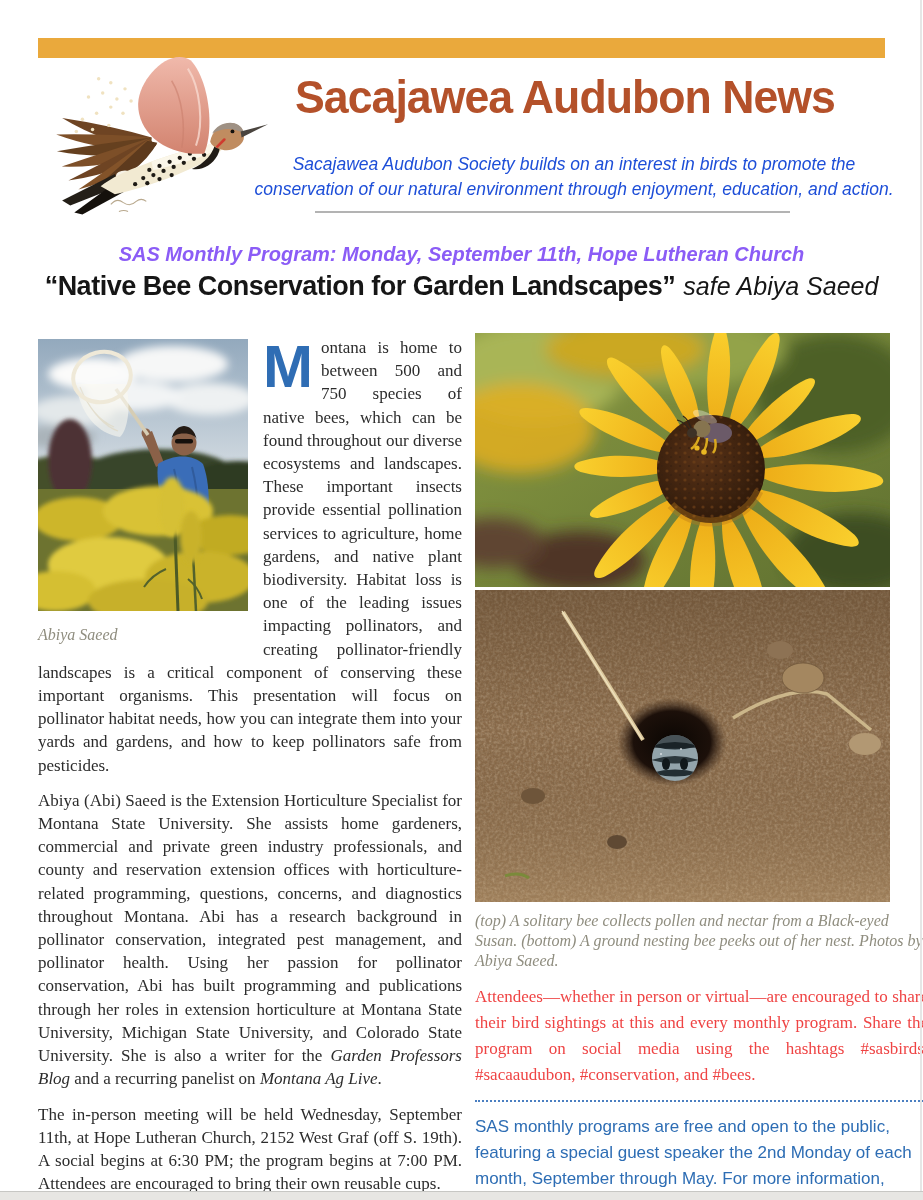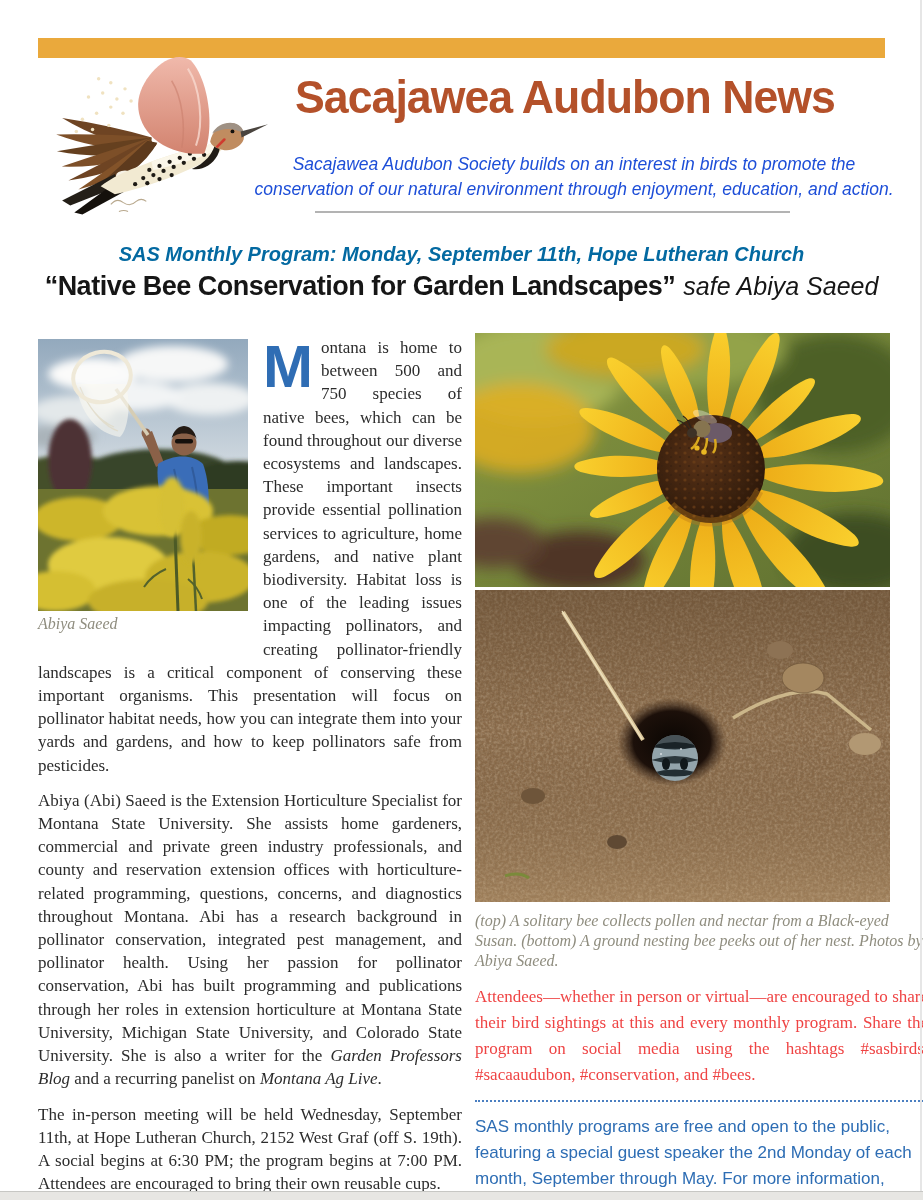--- a/index.html
+++ b/index.html
@@ -25,40 +25,40 @@
   .tagline {
     position:absolute; left:250px; top:152px; width:648px; text-align:center;
     font-family:"Liberation Sans", sans-serif; font-style:italic; font-size:17.5px;
     line-height:25px; color:#1d4ed8;
   }
   .hdr-divider { position:absolute; left:315px; top:211px; width:475px; height:2px; background:#b3b3b3; }
   
   .kicker {
     position:absolute; left:0; top:243px; width:923px; text-align:center;
     font-family:"Liberation Sans", sans-serif; font-style:italic; font-weight:700;
-    font-size:20px; color:#0369a1;
+    font-size:20px; color:#8b5cf6;
   }
   .prog-title {
     position:absolute; left:0; top:271px; width:923px; text-align:center;
     font-family:"Liberation Sans", sans-serif; font-size:27px; color:#161616;
   }
   .prog-title .quoted { font-weight:700; letter-spacing:-.5px; }
   .prog-title .suffix { font-weight:400; font-style:italic; font-size:25px; margin-left:8px; }
   
   .col-left {
     position:absolute; left:38px; top:336px; width:424px;
     font-size:17px; line-height:23.2px; color:#2c2c2c; text-align:justify;
   }
   .col-left p { margin-bottom:12px; }
   .photo-float { float:left; width:210px; margin:3px 15px 6px 0; }
   .photo-float svg { display:block; }
   .photo-caption, .photos-caption {
     font-style:italic; color:#8f8d7f; font-size:16px; line-height:20px; text-align:left;
   }
-  .photo-float figcaption { margin-top:3px; }
+  .photo-float figcaption { margin-top:14px; }
   .dropcap {
     float:left; font-family:"Liberation Sans", sans-serif; font-weight:700;
     font-size:60px; line-height:54px; color:#2f6db4; margin:4px 8px 6px 0;
   }
   .col-right { position:absolute; left:475px; top:333px; width:453px; }
   .col-right svg { display:block; }
   .photo-gap { height:3px; }
   .photos-caption { margin-top:9px; }
   .attendees {
     margin-top:13px; font-size:17px; line-height:26px; color:#ef4444; text-align:justify;

